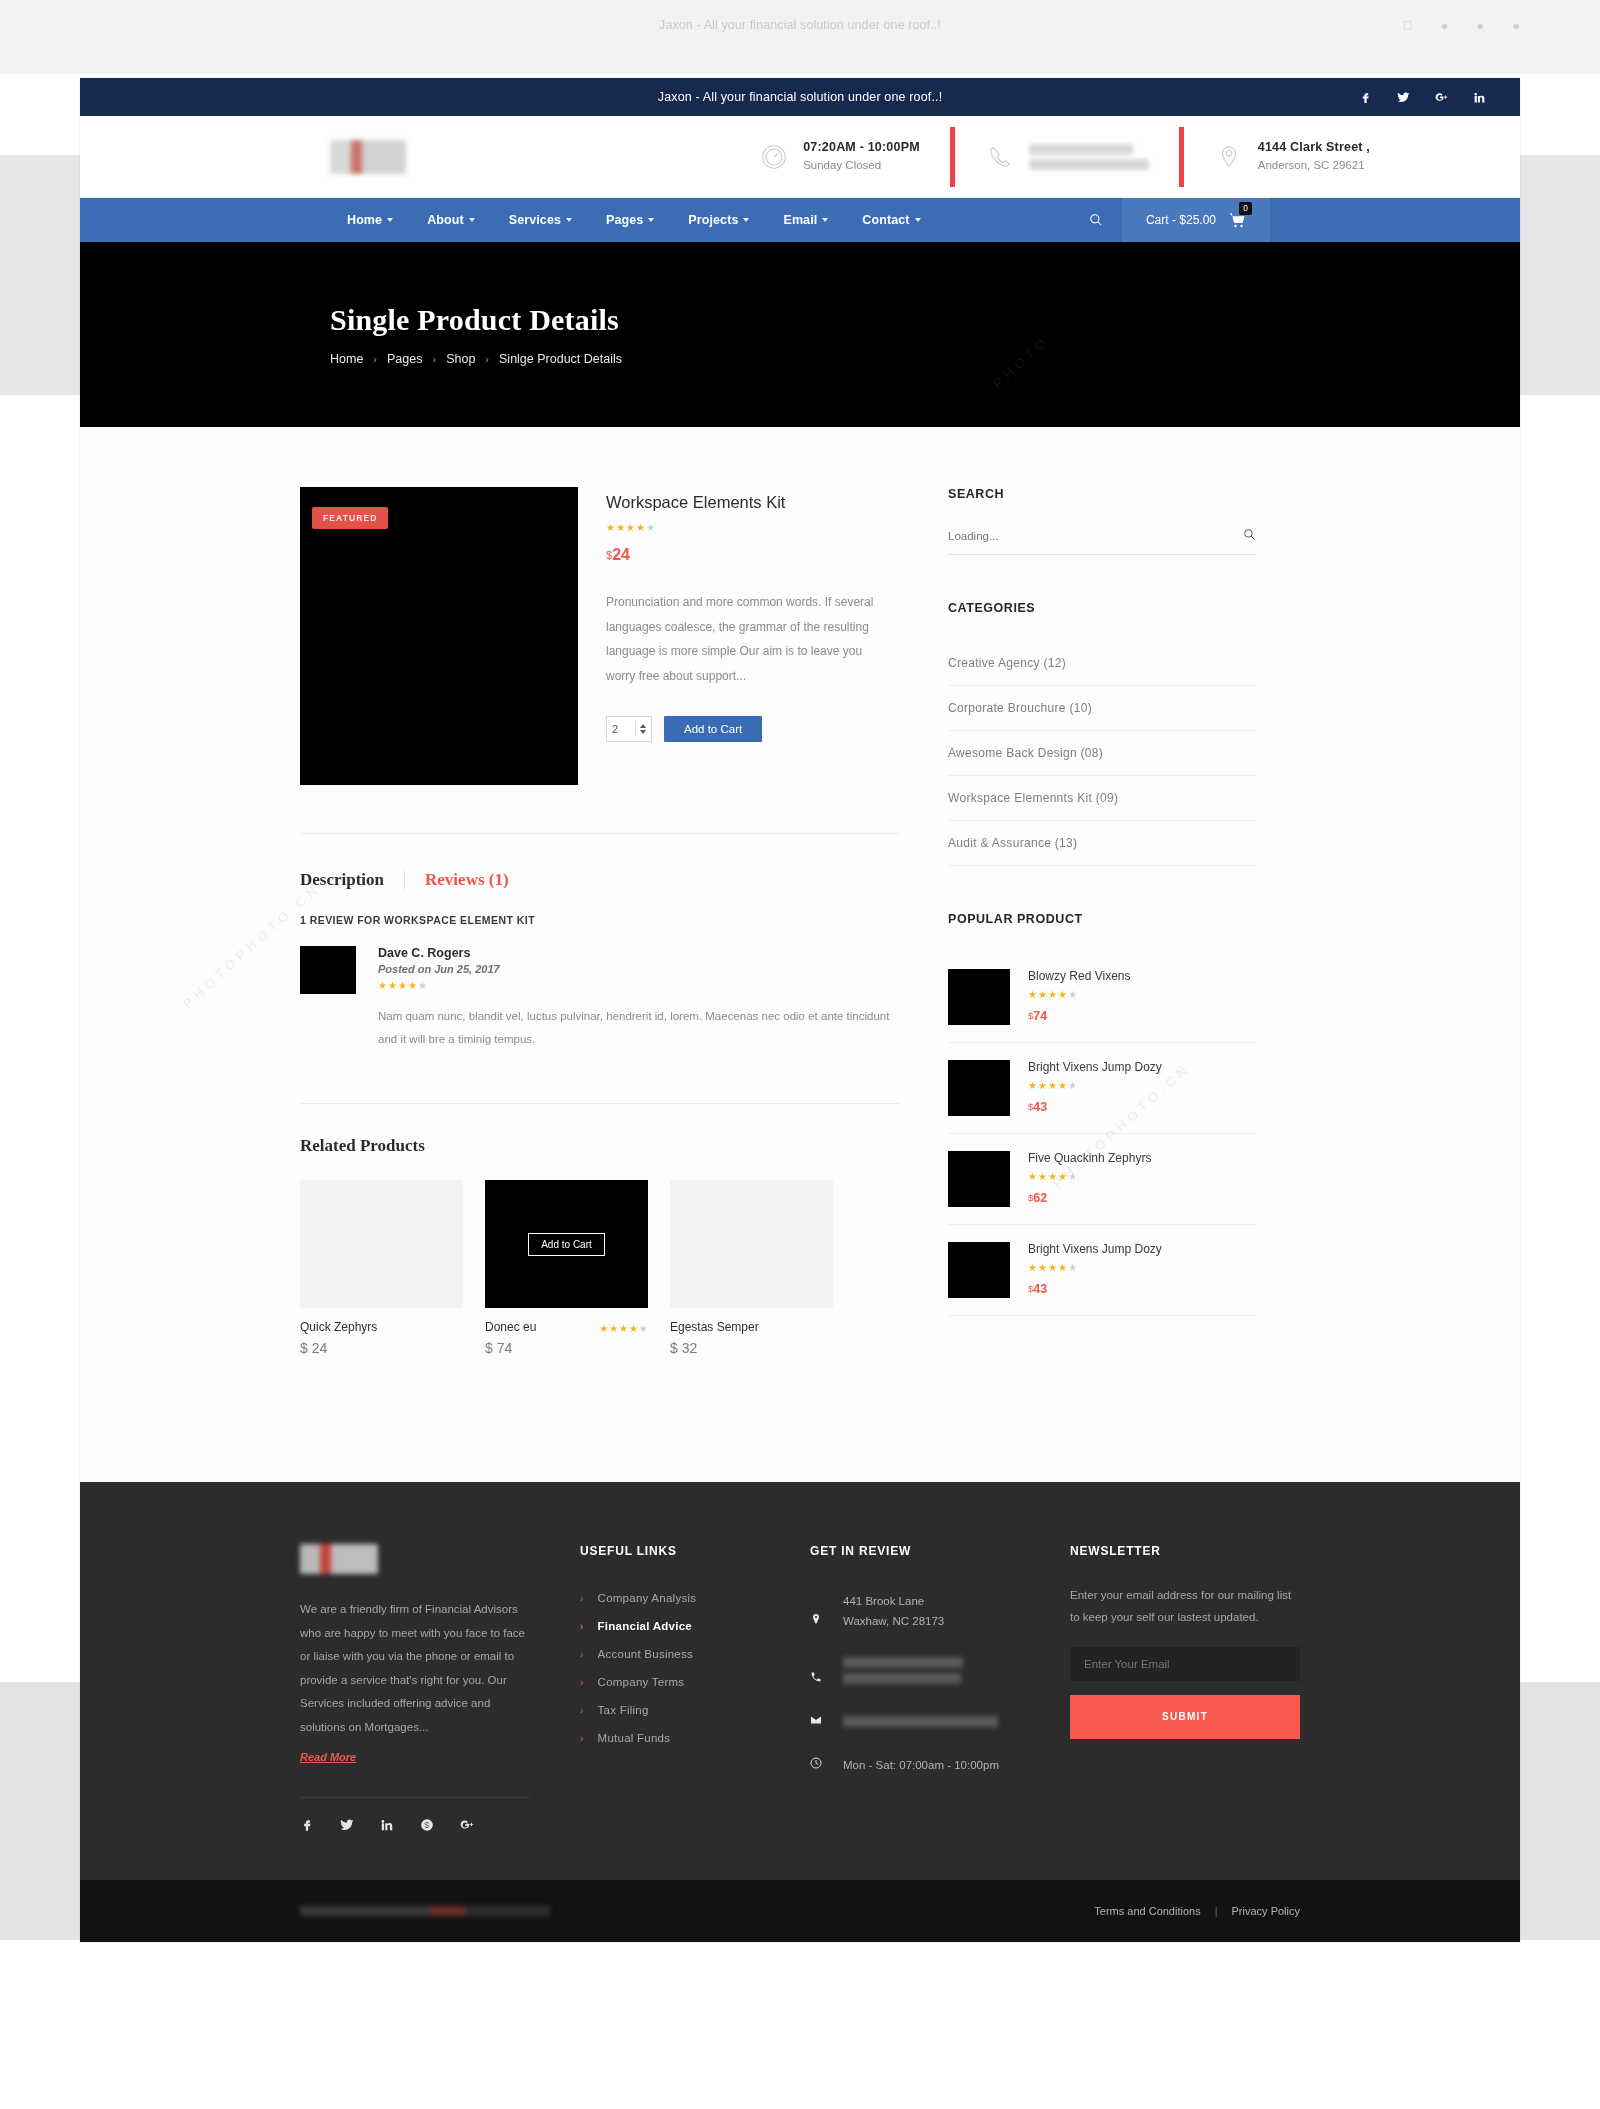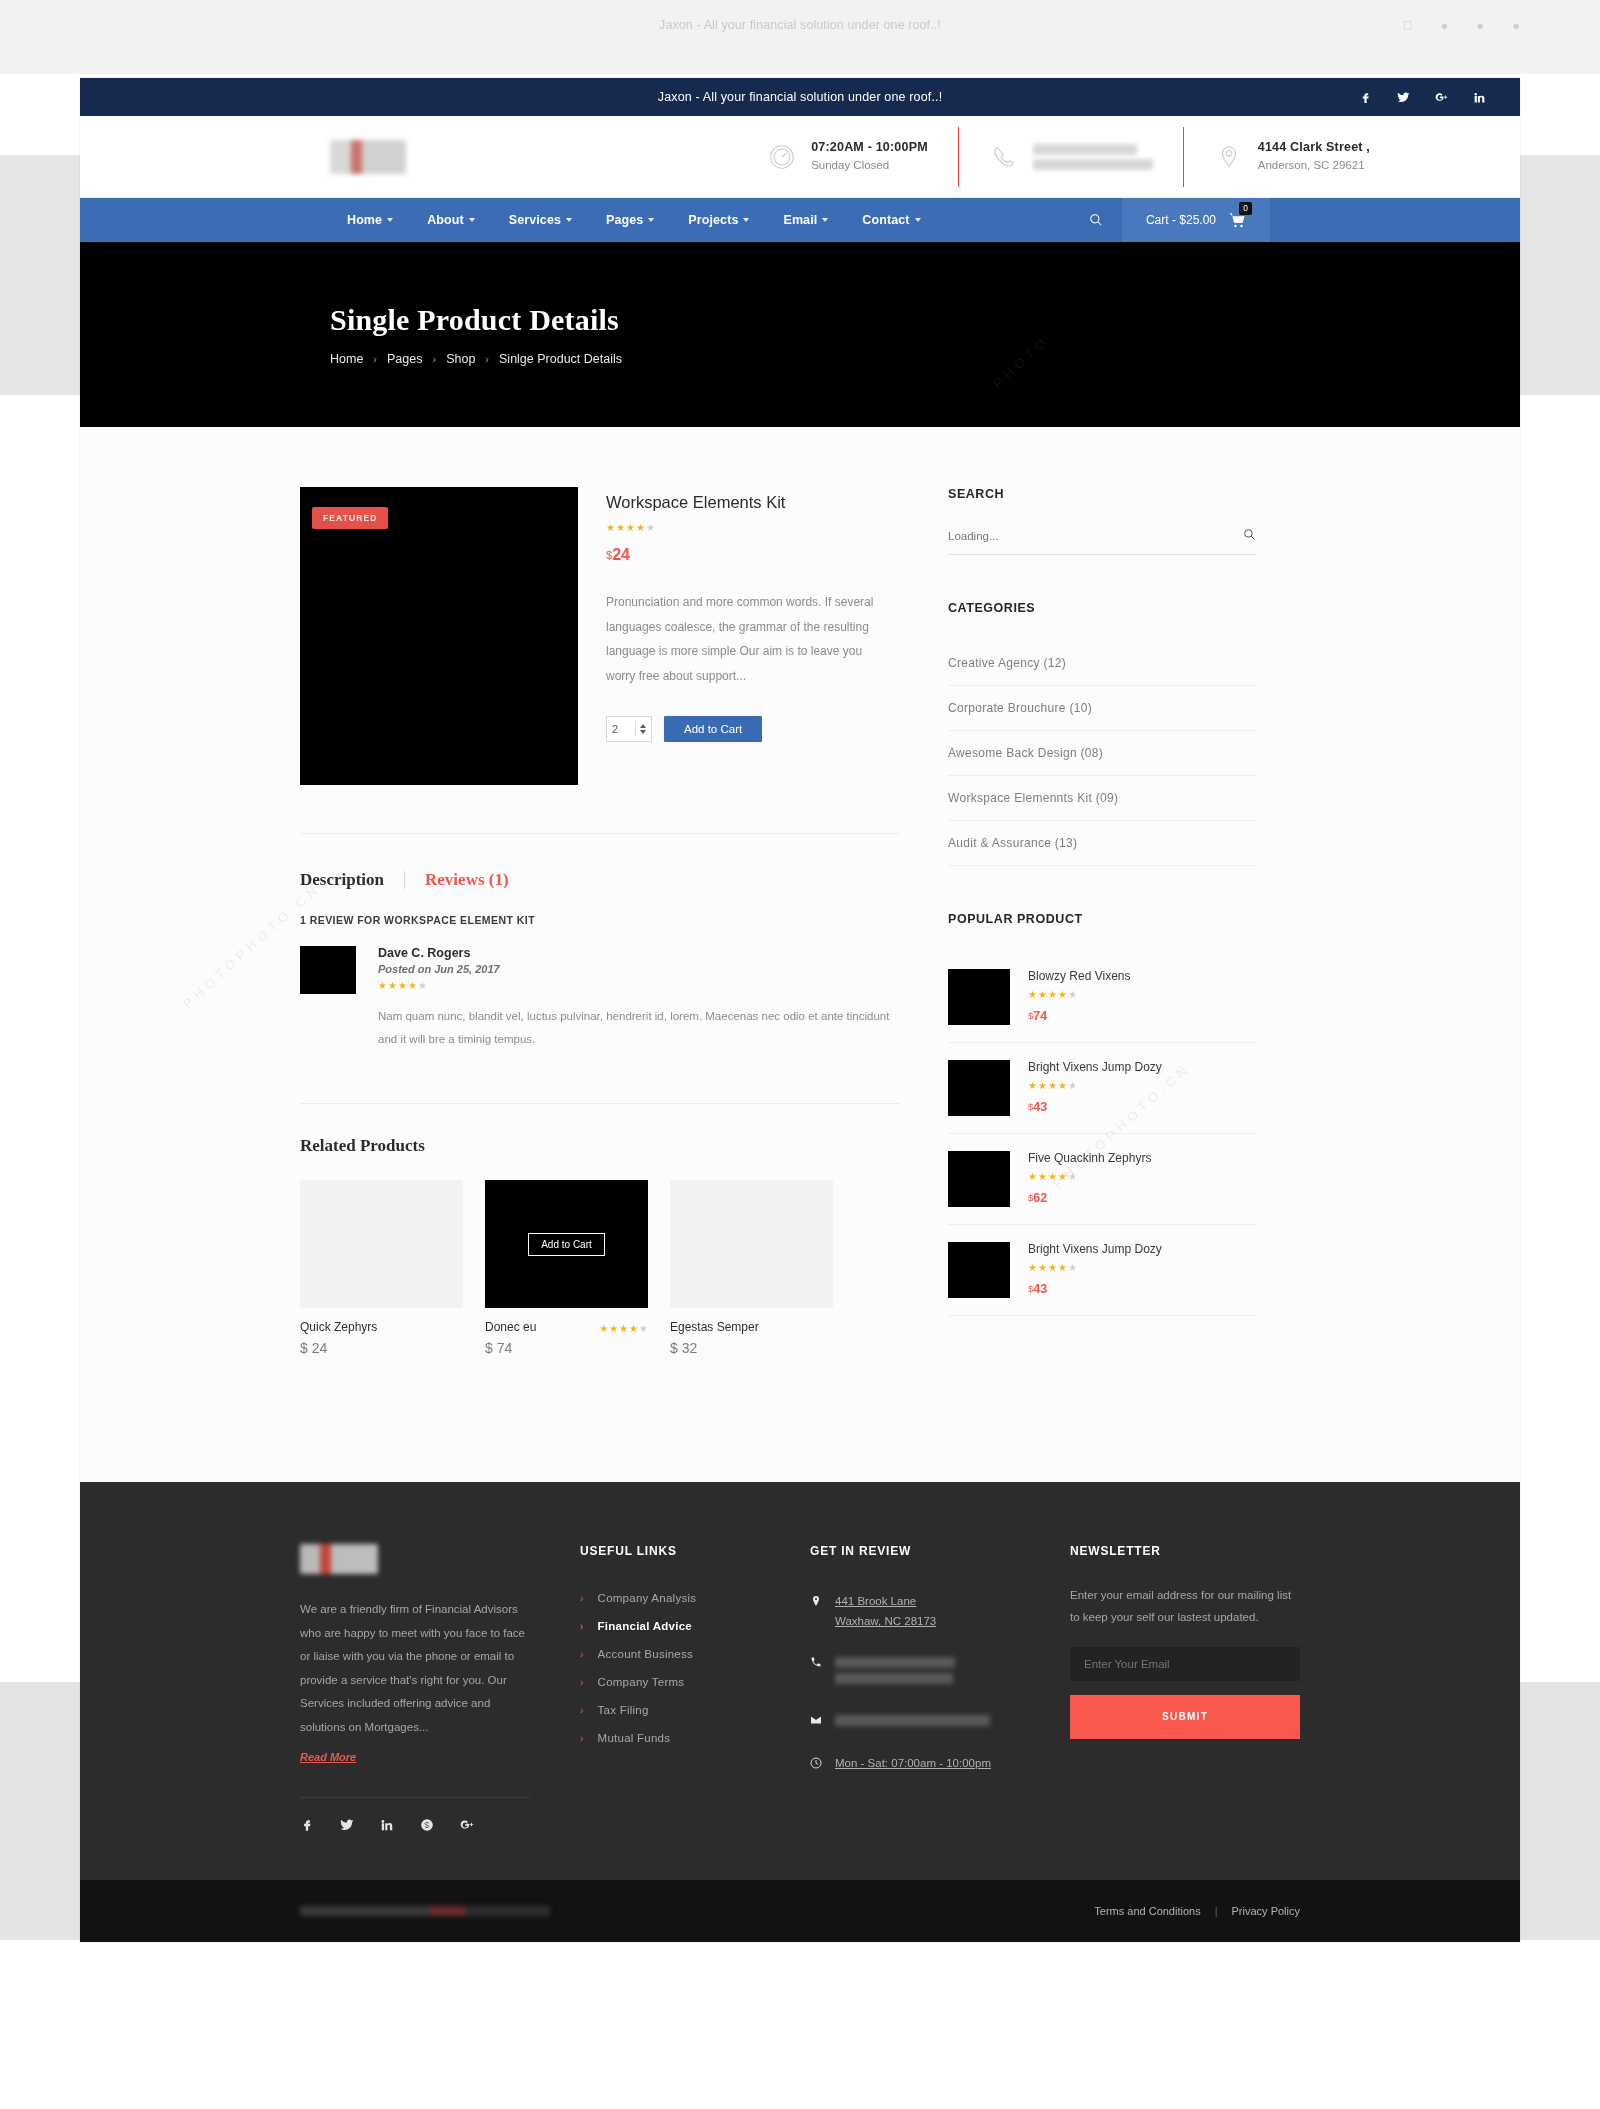--- a/index.html
+++ b/index.html
@@ -118,21 +118,21 @@
     display: flex;
     align-items: stretch;
     height: 60px;
     padding-right: 120px;
   }
   .hdr-info {
     display: flex;
     align-items: center;
     gap: 14px;
     padding: 0 30px;
-    border-left: 1px solid #ef4444;
+    border-left: 5px solid #ef4444;
   }
   .hdr-info:first-child { border-left: none; }
   .hdr-ic {
     width: 30px; height: 30px;
     flex: 0 0 30px;
     color: #c8c8c8;
   }
   .hdr-ic svg { width: 30px; height: 30px; fill: none; stroke: #cccccc; stroke-width: 1.2; }
   .hdr-lines { line-height: 1.55; }
   .hdr-top {
@@ -544,27 +544,26 @@
     font-size: 11.5px;
     color: #a8a8a8;
     padding: 8px 0;
     cursor: pointer;
     letter-spacing: .25px;
   }
   .f-link.active { color: #ffffff; font-weight: bold; }
   .f-link .arrow { color: #e8584e; font-size: 10px; }
   .f-contact {
     display: flex;
-    gap: 12px;
-    align-items: flex-start;
+    gap: 20px;
+    align-items: flex-end;
     padding: 7px 0 14px 0;
     font-size: 11.5px;
     color: #b2b2b2;
     line-height: 1.75;
-    text-decoration: underline;
   }
   .f-contact .cic { width: 13px; flex: 0 0 13px; padding-top: 2px; }
   .f-contact .cic svg { width: 12px; height: 12px; fill: #e9e9e9; }
   .f-blur { height: 11px; background: #5a5a5a; filter: blur(2.4px); border-radius: 2px; margin: 5px 0; }
   .fb-1 { width: 120px; }
   .fb-2 { width: 118px; }
   .fb-3 { width: 155px; }
   .f-news-text {
     font-size: 11.5px;
     color: #a6a6a6;

